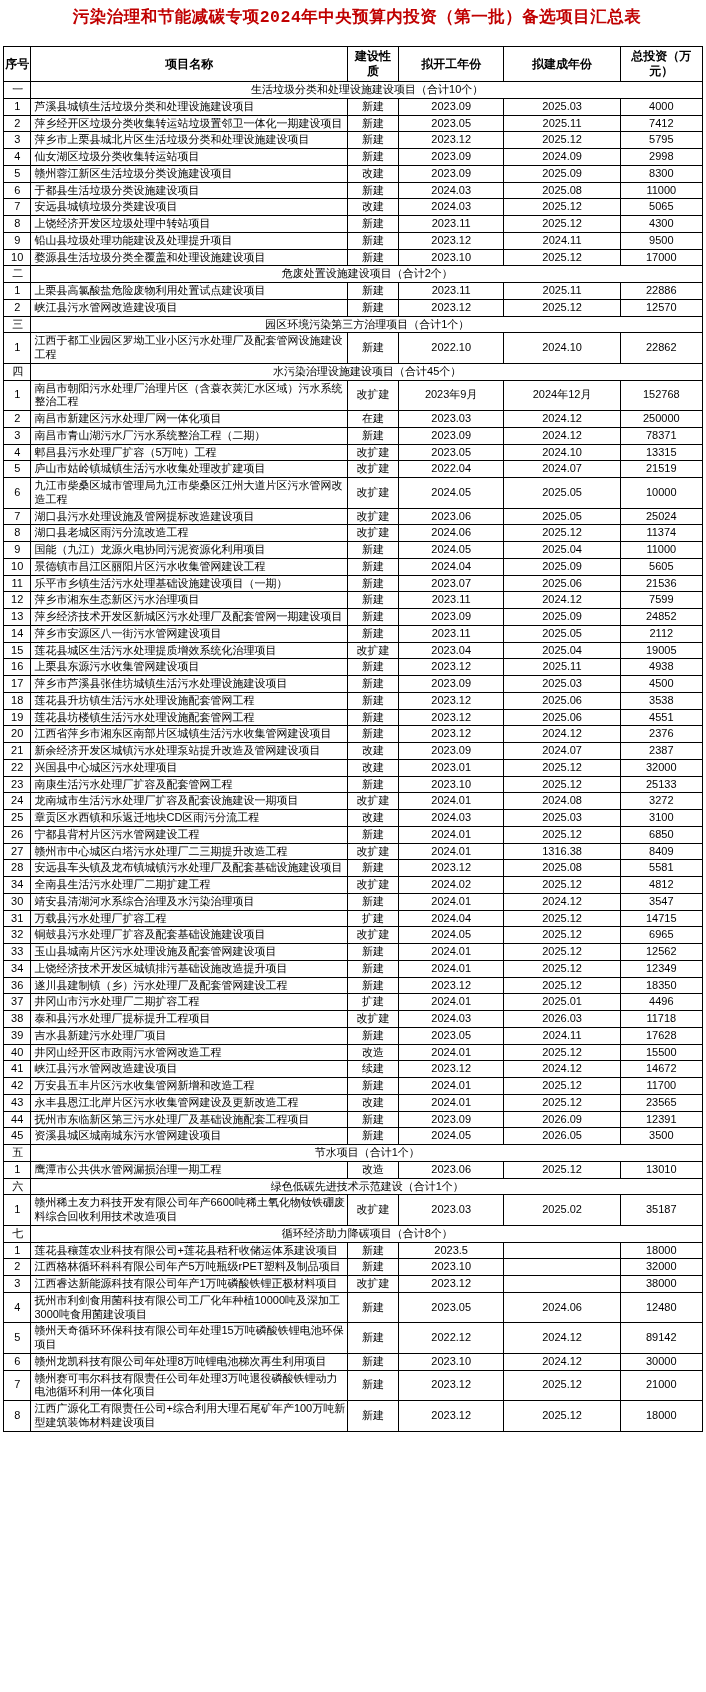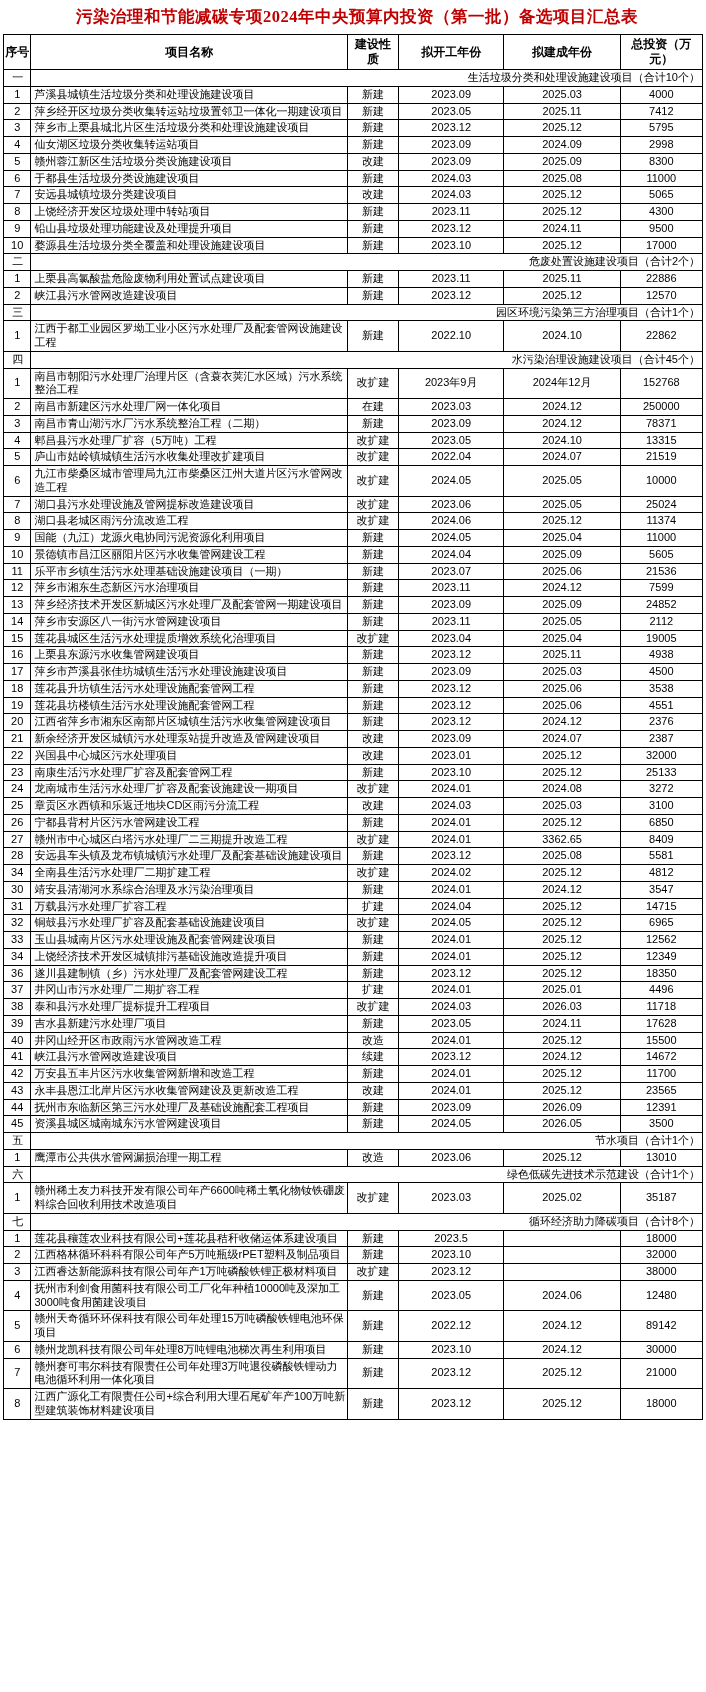--- a/index.html
+++ b/index.html
@@ -1,24 +1,24 @@
 <!DOCTYPE html>
 <html><head>
 <meta charset="utf-8">
 <style>
   html,body{margin:0;padding:0;background:#fff;}
   body{font-family:"Liberation Sans","DejaVu Sans",sans-serif;color:#000;}
   #page{width:706px;margin:0 auto;padding:0;box-sizing:border-box;}
-  .title{text-align:center;font-size:16.5px;font-weight:bold;color:#c00000;letter-spacing:.5px;padding:6px 0 6px 8px;font-family:Liberation Serif, serif;}
-  table{border-collapse:collapse;width:700px;margin:0 auto;table-layout:fixed;}
+  .title{text-align:center;font-size:16.5px;font-weight:bold;color:#c00000;letter-spacing:.5px;padding:6px 0 6px 8px;font-family:Liberation Mono, monospace;}
+  table{border-collapse:collapse;width:700px;margin:12px auto;table-layout:fixed;}
   td,th{border:1px solid #000;font-size:11px;line-height:1.25;padding:1px 2px;vertical-align:middle;}
   th{font-weight:bold;text-align:center;font-size:12px;padding:2px 1px;}
   .c{text-align:center;}
   .l{text-align:left;padding-left:3px;}
-  .sec td{font-weight:normal;text-align:right;padding-left:3px;}
+  .sec td{font-weight:normal;text-align:center;padding-left:3px;}
   .sec .num{text-align:center;}
   col.c1{width:26px;}
   col.c2{width:300px;}
   col.c3{width:48px;}
   col.c4{width:100px;}
   col.c5{width:110px;}
   col.c6{width:78px;}
   .name{font-size:11px;}
 </style>
 </head>
@@ -372,21 +372,21 @@
           <td class="c">新建</td>
           <td class="c">2024.01</td>
           <td class="c">2025.12</td>
           <td class="c">6850</td>
         </tr>
         <tr>
           <td class="c">27</td>
           <td class="l name">赣州市中心城区白塔污水处理厂二三期提升改造工程</td>
           <td class="c">改扩建</td>
           <td class="c">2024.01</td>
-          <td class="c">3362.65</td>
+          <td class="c">1316.38</td>
           <td class="c">8409</td>
         </tr>
         <tr>
           <td class="c">28</td>
           <td class="l name">安远县车头镇及龙布镇城镇污水处理厂及配套基础设施建设项目</td>
           <td class="c">新建</td>
           <td class="c">2023.12</td>
           <td class="c">2025.08</td>
           <td class="c">5581</td>
         </tr>

